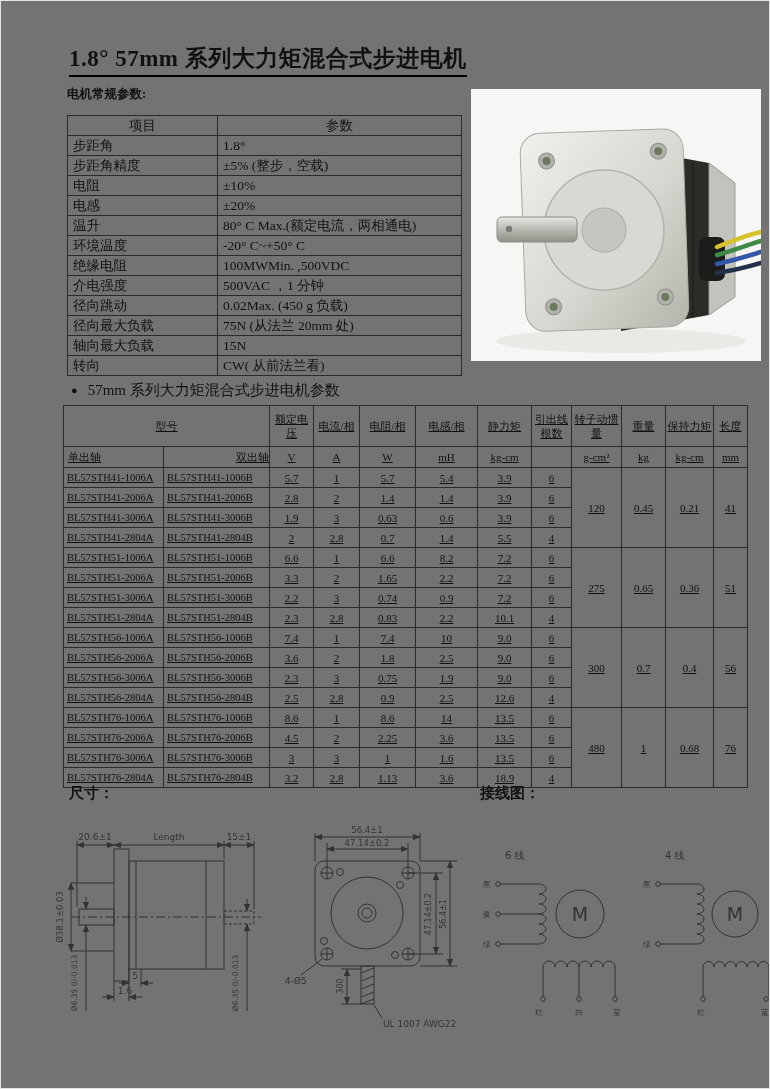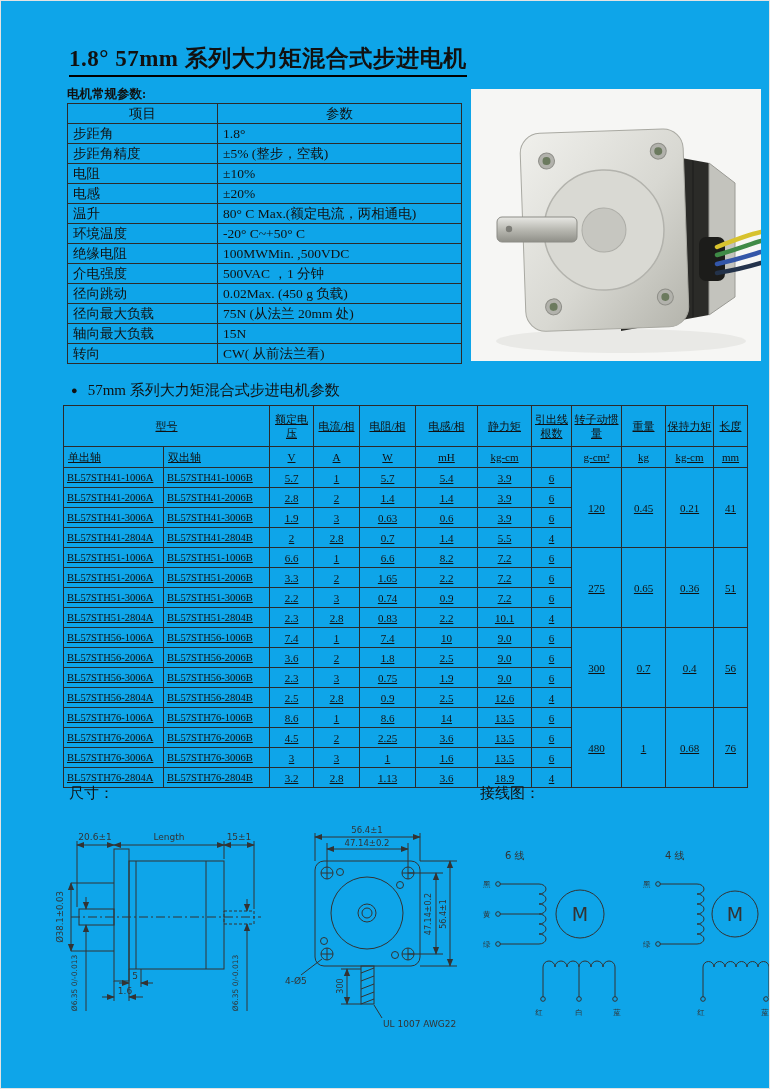--- a/index.html
+++ b/index.html
@@ -1,29 +1,29 @@
 <!DOCTYPE html>
 <html><head>
 <meta charset="utf-8">
 <style>
   html,body { margin:0; padding:0; background:#ffffff; }
   #page {
-    position:relative; width:770px; height:1089px; background:#0ea5e9;
+    position:relative; width:770px; height:1089px; background:#737373;
     font-family:"Liberation Serif","DejaVu Serif",serif; color:#111;
     overflow:hidden; box-sizing:border-box; border:1px solid #e3e3e3;
   }
   .abs { position:absolute; }
   .title {
     font-size:23px; font-weight:bold; letter-spacing:0.5px;
     border-bottom:2px solid #000; padding-bottom:1px; white-space:nowrap;
   }
   .subtitle { font-size:12.5px; font-weight:bold; }
   .bullet-line { font-size:15px; white-space:nowrap; }
   .bullet-dot { font-size:11px; vertical-align:1px; margin-right:10px; }
-  .section-label { font-size:15px; }
+  .section-label { font-size:15px;font-weight:bold; }
 
   table { border-collapse:collapse; table-layout:fixed; }
   th,td { border:1px solid #2b2b2b; font-weight:normal; overflow:hidden; }
 
   .t1 { width:394px; font-size:13.5px; }
   .t1 td, .t1 th { height:19px; padding:0 0 0 5px; white-space:nowrap; text-align:left; }
   .t1 thead th { text-align:center; padding:0; }
 
   .t2 { width:684px; font-size:11px;text-decoration:underline; }
   .t2 th, .t2 td { height:19px; padding:0; text-align:center; white-space:nowrap; }
@@ -36,21 +36,21 @@
 </style>
 </head>
 <body>
 
 <div id="page">
 
   <div class="abs title" style="left:68px;top:42px">1.8° 57mm 系列大力矩混合式步进电机</div>
 
   <div class="abs subtitle" style="left:66px;top:85px">电机常规参数:</div>
 
-  <table class="abs t1" style="left:66px;top:102px">
+  <table class="abs t1" style="left:66px;top:114px">
     <colgroup>
         <col style="width:150px">
         <col style="width:244px">
       </colgroup>
     <thead>
       <tr>
         <th>项目</th>
         <th>参数</th>
       </tr>
     </thead>
@@ -183,21 +183,21 @@
         <th>电感/相</th>
         <th>静力矩</th>
         <th>引出线根数</th>
         <th>转子动惯量</th>
         <th>重量</th>
         <th>保持力矩</th>
         <th>长度</th>
       </tr>
       <tr class="h2">
         <th style="text-align:left;padding-left:4px">单出轴</th>
-        <th style="text-align:left;padding-left:4px">双出轴</th>
+        <th style="text-align:right;padding-left:4px">双出轴</th>
         <th>V</th>
         <th>A</th>
         <th>W</th>
         <th>mH</th>
         <th>kg-cm</th>
         <th></th>
         <th>g-cm²</th>
         <th>kg</th>
         <th>kg-cm</th>
         <th>mm</th>

